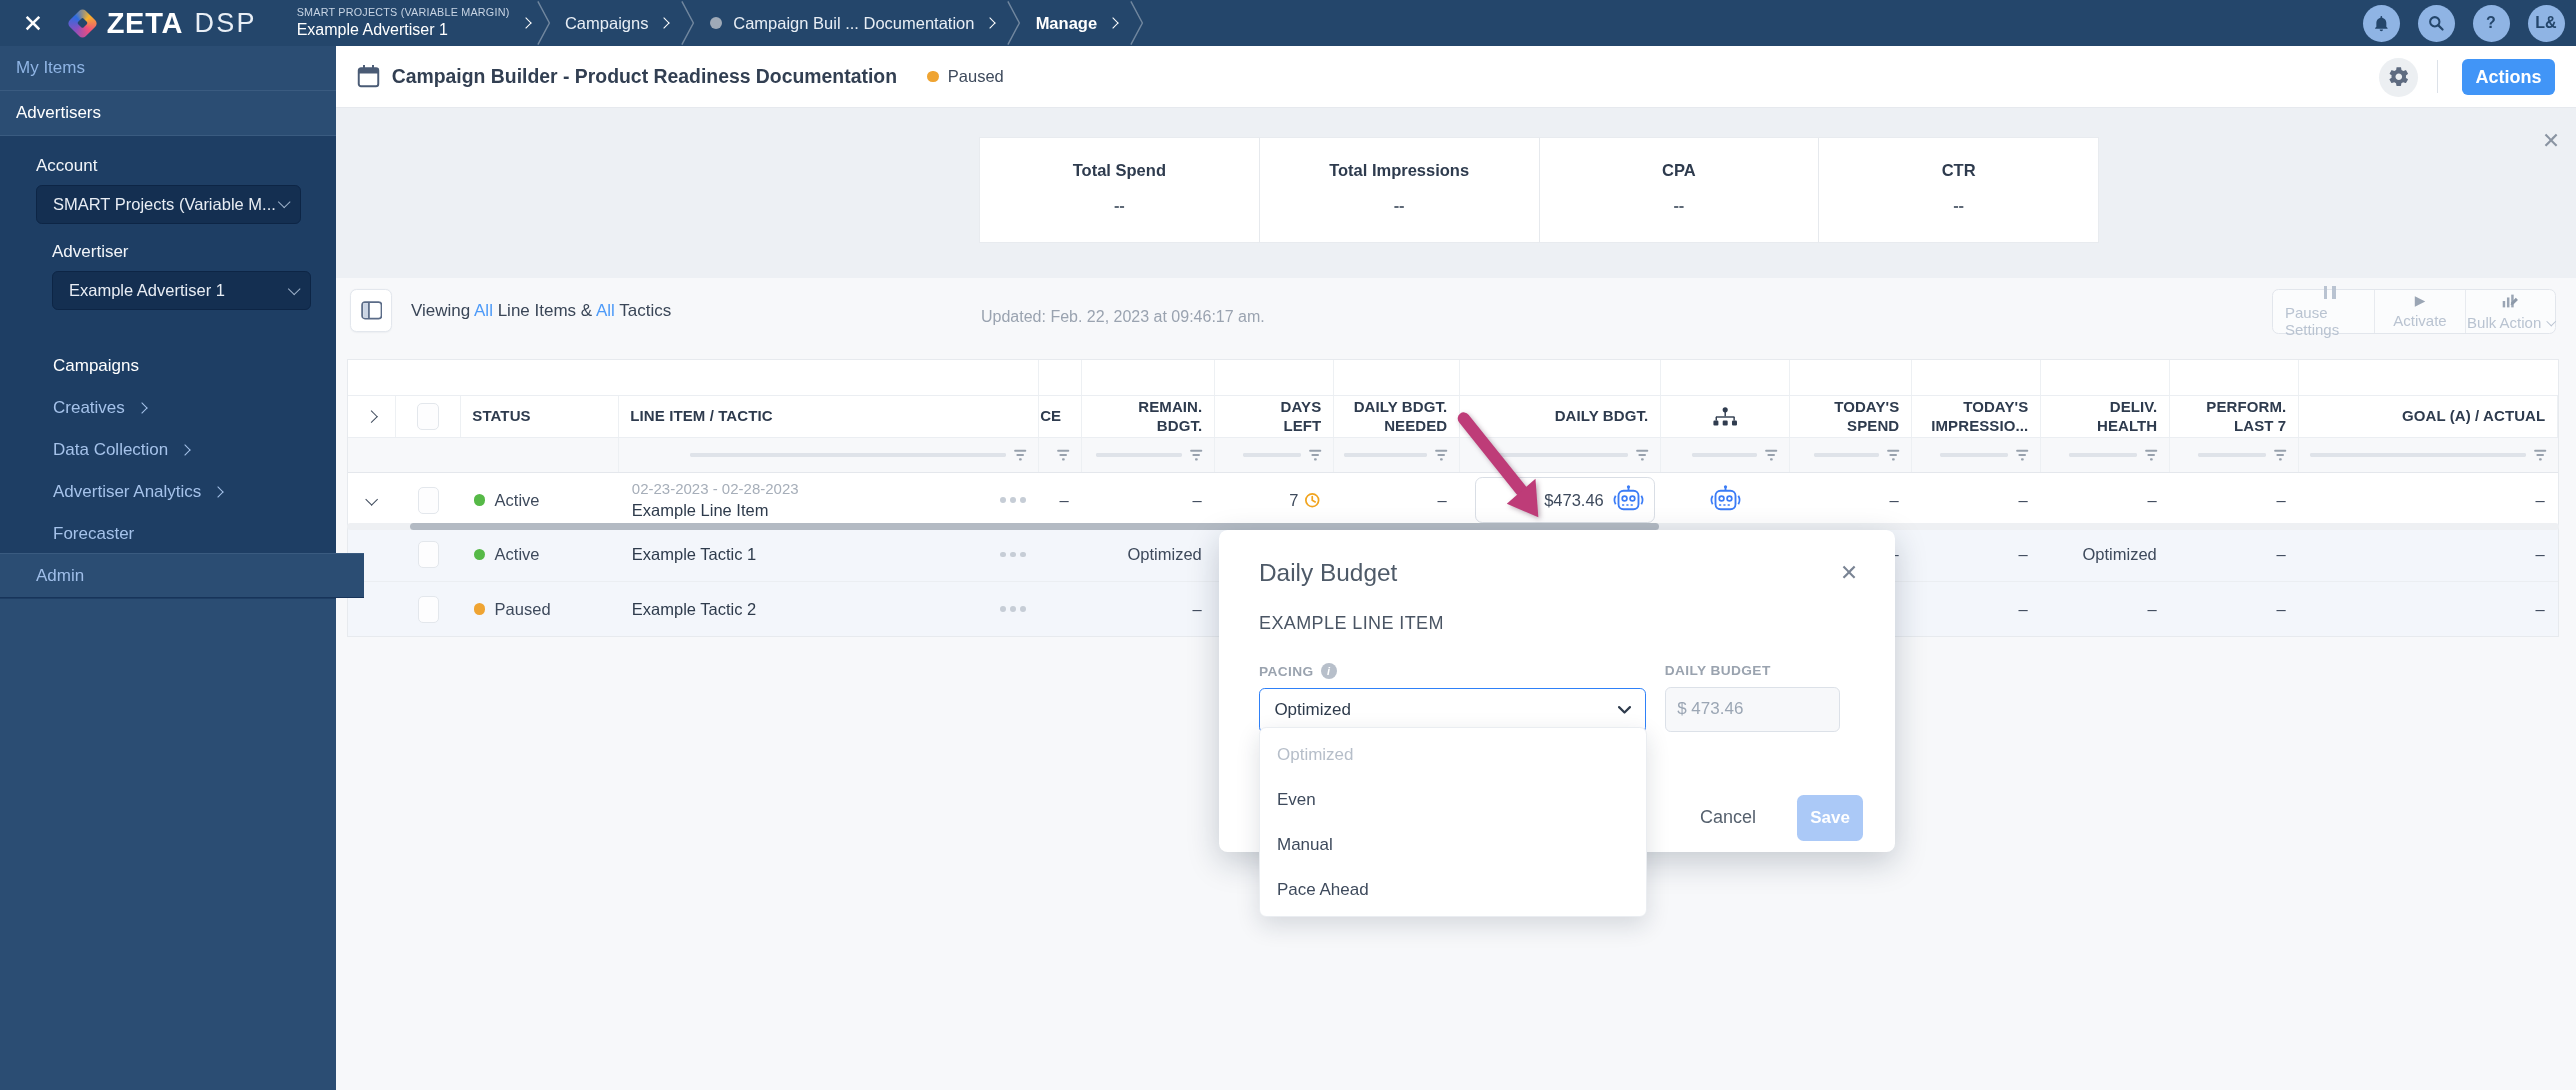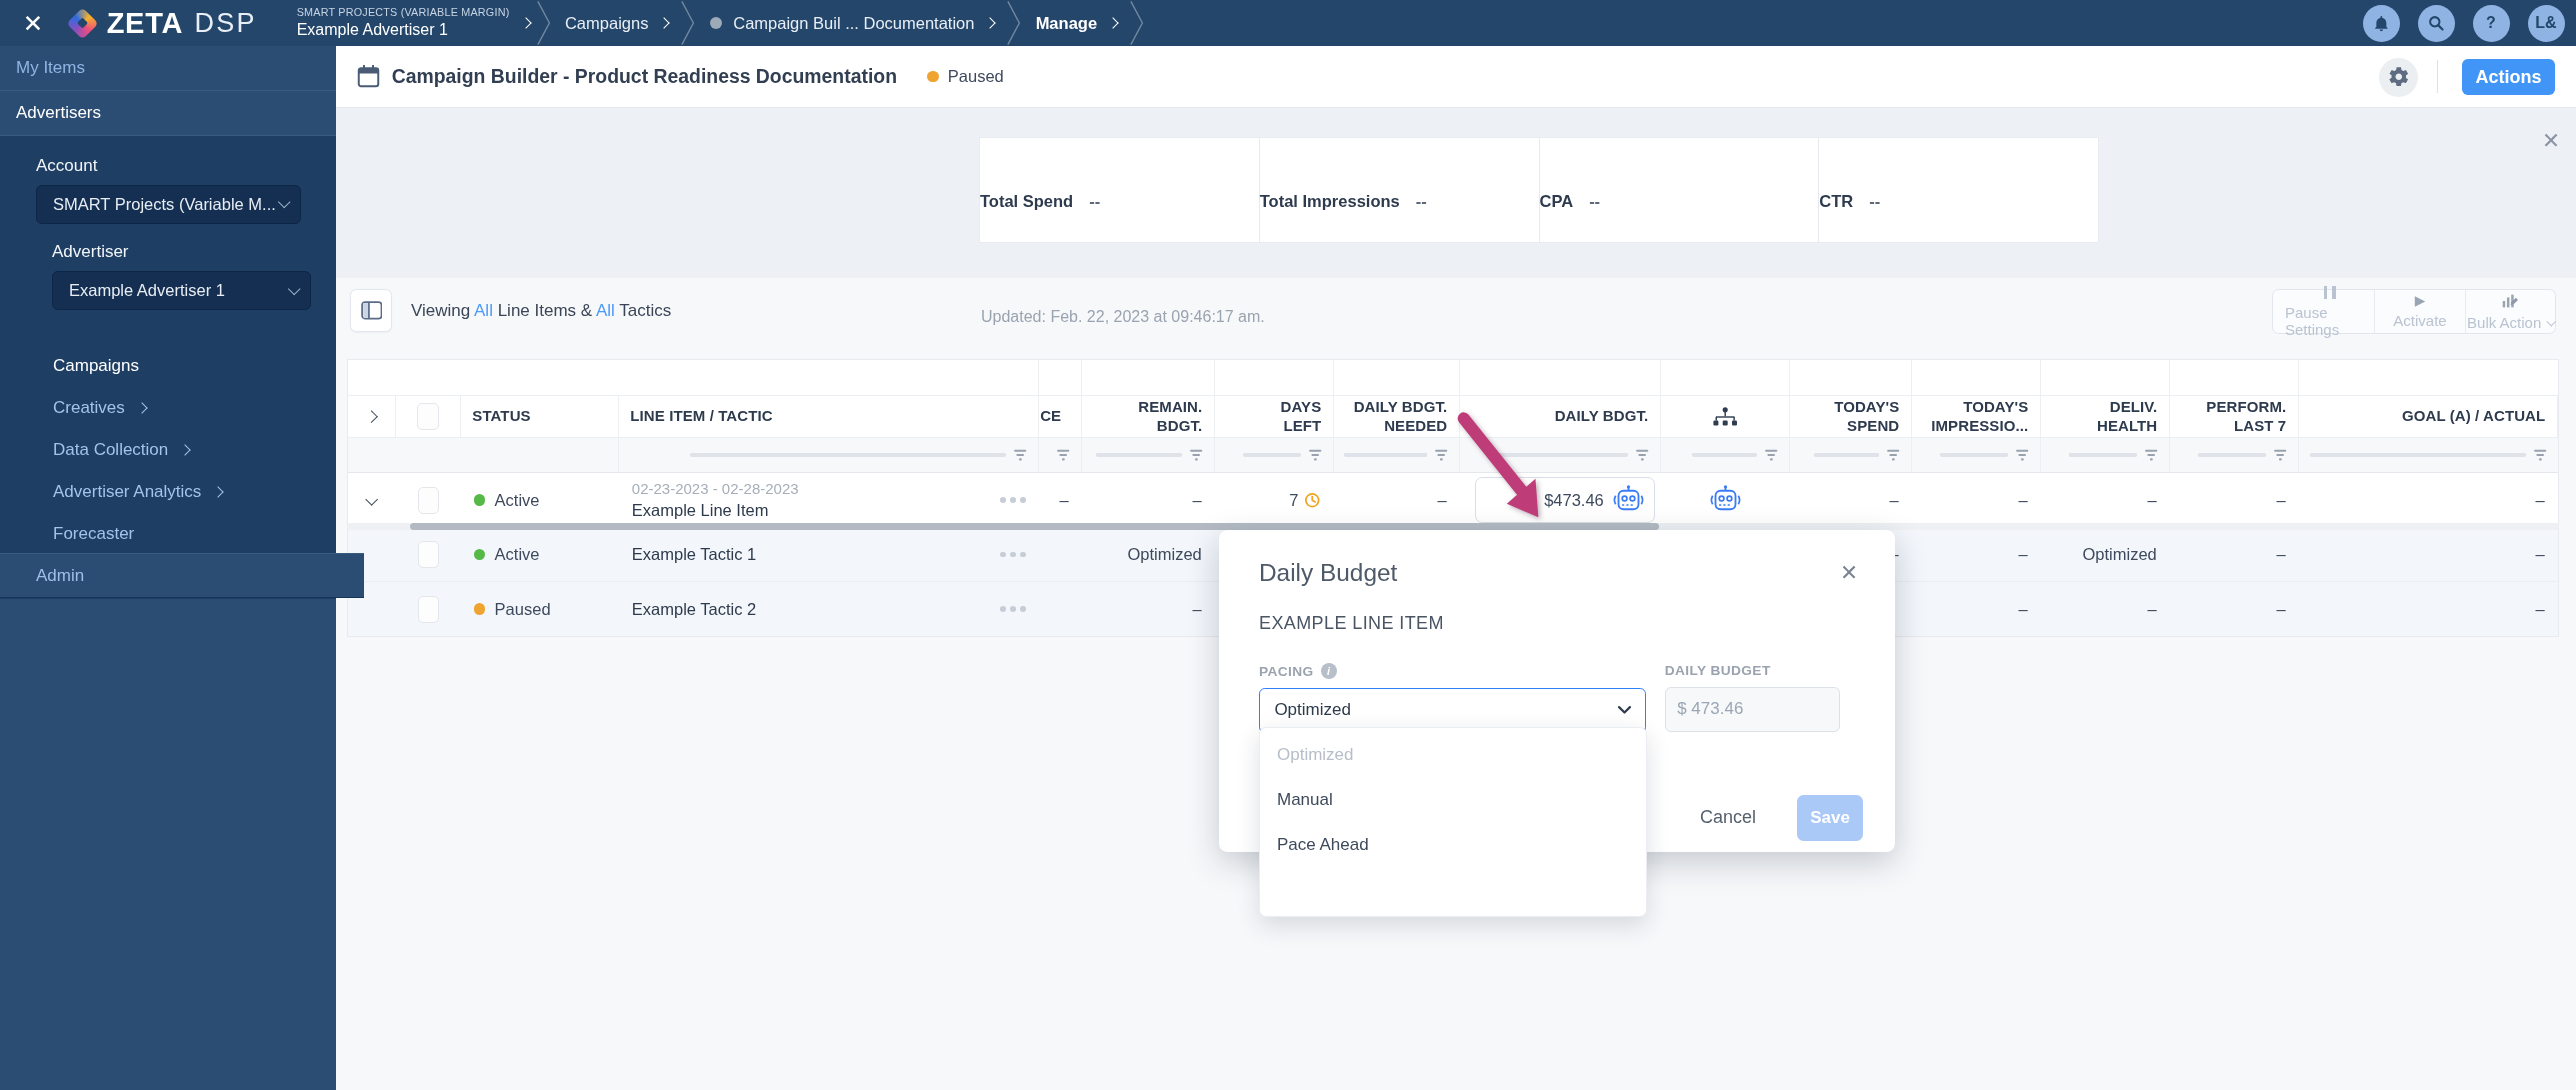--- a/index.html
+++ b/index.html
@@ -66,21 +66,21 @@
   .gear-circle { position:absolute; right:158px; top:11.5px; width:39px; height:39px; border-radius:50%;
     background:#ECEFF2; display:flex; align-items:center; justify-content:center; cursor:pointer;}
   .hdr-divider { position:absolute; right:138px; top:14.4px; width:0.7px; height:33px; background:#DCE1E8; }
   .actions-btn { position:absolute; right:21px; top:13px; width:93px; height:36px; background:#4195F7;
     border:none; border-radius:5.8px; color:#fff; font-size:18px; font-weight:bold; cursor:pointer;
     font-family:"Liberation Sans",sans-serif;text-align:center;}
 
   .stats-band { position:absolute; left:0; top:62px; width:2240px; height:170px; background:#EDF0F4; }
   .stats-card { position:absolute; left:643px; top:29px; width:1120px; height:106px; background:#fff;
     border:0.7px solid #E8EBEF; display:flex; }
-  .stat-cell { flex:1; display:flex; flex-direction:row; align-items:center; padding-top:23px; gap:16px; position:relative;}
+  .stat-cell { flex:1; display:flex; flex-direction:column; align-items:center; padding-top:23px; gap:16px; position:relative;}
   .stat-cell + .stat-cell { border-left:0.7px solid #E6E9ED; }
   .stat-label { font-size:16.5px; font-weight:bold; color:#2E3B4E; }
   .stat-value { font-size:16.5px; font-weight:bold; color:#5E6977; }
   .stats-updated { position:absolute; left:645px; top:200px; font-size:16px; color:#9AA3B0; }
   .stats-close { position:absolute; right:16px; top:20px; font-size:21.6px; color:#8A94A2; cursor:pointer; font-weight:300;}
 
   .toolbar { position:absolute; left:0; top:242px; width:2240px; height:47px; }
   .grid-btn { position:absolute; left:14.4px; top:1.4px; width:42px; height:43px; background:#fff;
     border:0.7px solid #E3E7ED; border-radius:6.5px; display:flex; align-items:center; justify-content:center;
     box-shadow:0 0.7px 1.4px rgba(40,50,70,.05); cursor:pointer; }
@@ -735,16 +735,17 @@
     </div>
   </div>
   <div class="modal-btns">
     <button class="cancel-btn">Cancel</button>
     <button class="save-btn">Save</button>
   </div>
 </div>
 
 <div class="dropdown">
   <div class="dd-item muted">Optimized</div>
+  <div class="dd-item">Even</div>
   <div class="dd-item">Manual</div>
   <div class="dd-item">Pace Ahead</div>
 </div>
 
 
 </body></html>

